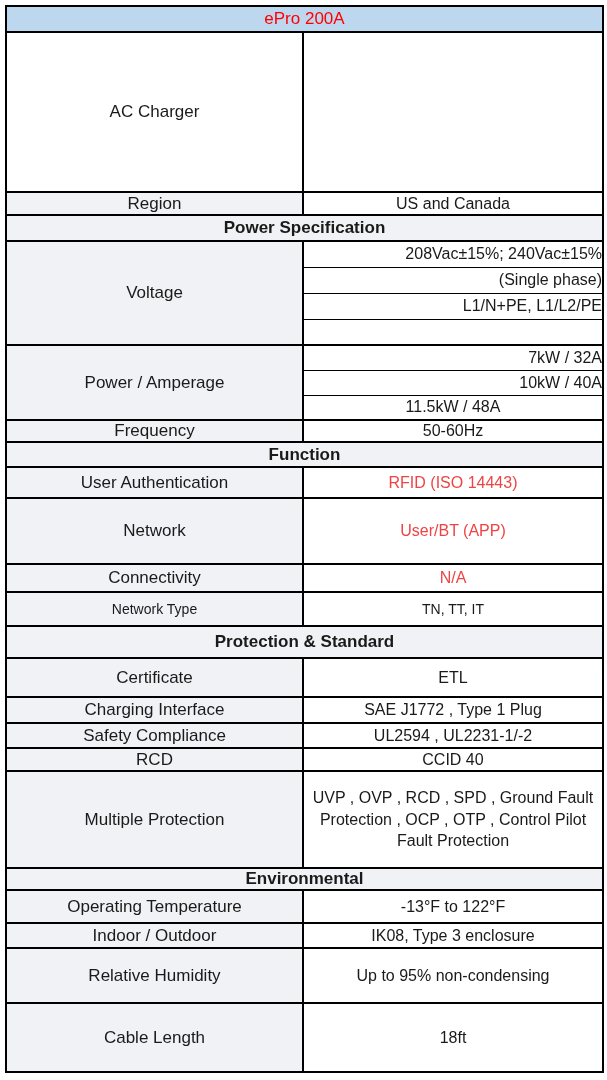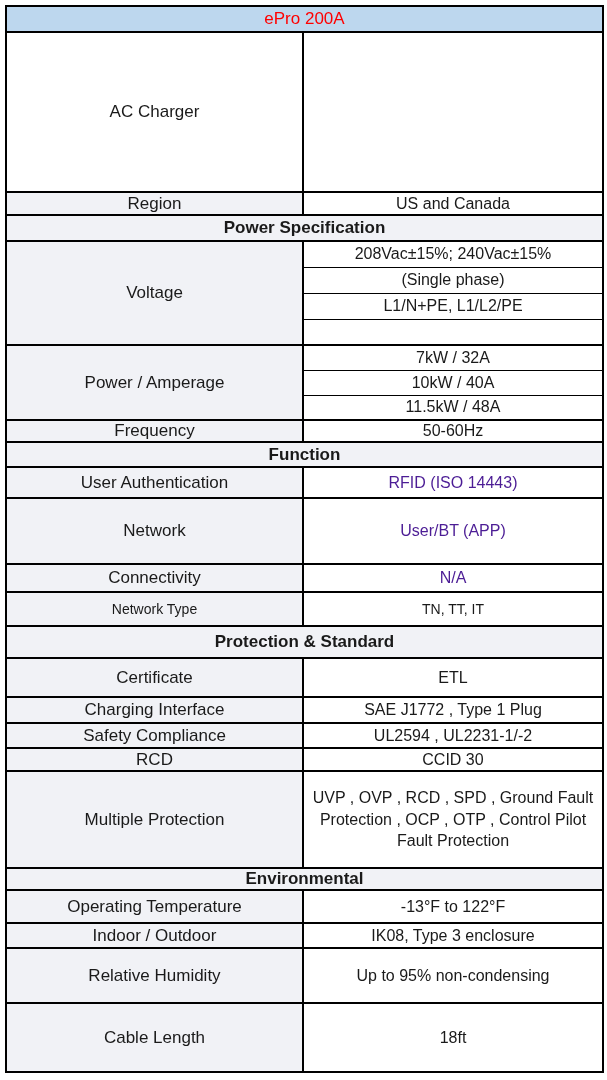--- a/index.html
+++ b/index.html
@@ -35,25 +35,25 @@
   td.section-cell {
     background: #f1f2f6;
     font-size: 17px;
     font-weight: bold;
   }
   td.title-cell {
     background: #bdd7ee;
     color: #ff0000;
     font-size: 17px;
   }
-  td.value-red { color: #4c1d95; margin-top: 33px; }
+  td.value-red { color: #ef4444; margin-top: 33px; }
   td.small-cell { font-size: 14px; border-radius: 7px; }
   td.product-cell { background: #ffffff; font-size: 17px; }
   
-  td.thin-below { border-bottom-width: 1px; }
+  td.thin-below { border-bottom-width: 1px; text-align: right; }
   td.thin-above { border-top-width: 1px; }
   td.multiline { line-height: 1.35; padding: 0 3px; margin-left: 21px; }
 </style>
 </head>
 <body>
 
 <table class="spec">
   <colgroup>
       <col class="left">
       <col class="right">
@@ -138,21 +138,21 @@
   <tr style="height:26px">
     <td class="label-cell">Charging Interface</td>
     <td>SAE J1772 , Type 1 Plug</td>
   </tr>
   <tr style="height:25px">
     <td class="label-cell">Safety Compliance</td>
     <td>UL2594 , UL2231-1/-2</td>
   </tr>
   <tr style="height:23px">
     <td class="label-cell">RCD</td>
-    <td>CCID 30</td>
+    <td>CCID 40</td>
   </tr>
   <tr style="height:97px">
     <td class="label-cell">Multiple Protection</td>
     <td class="multiline">UVP , OVP , RCD , SPD , Ground Fault Protection , OCP , OTP , Control Pilot Fault Protection</td>
   </tr>
 
   <tr style="height:14px">
     <td colspan="2" class="section-cell">Environmental</td>
   </tr>
   <tr style="height:33px">

